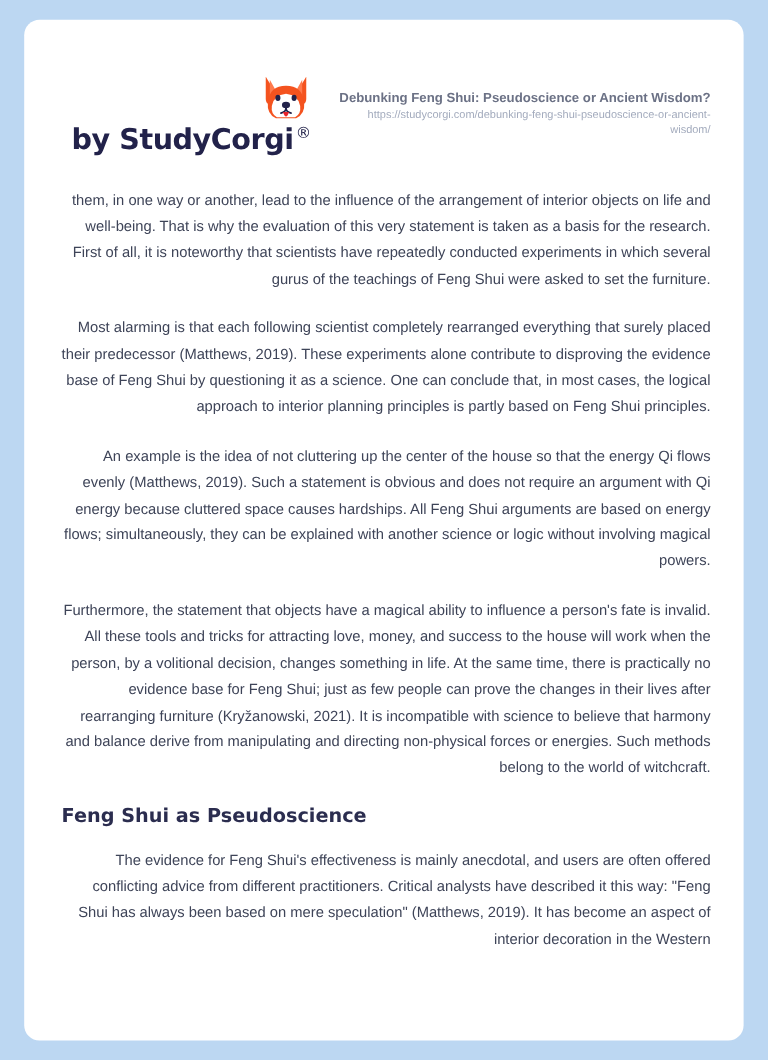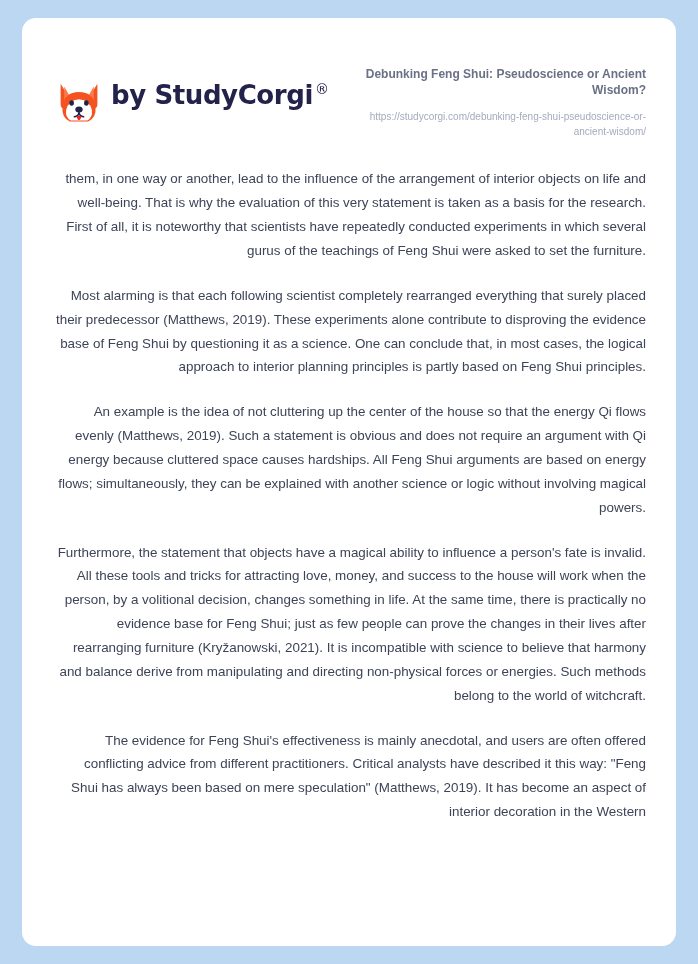--- a/index.html
+++ b/index.html
@@ -25,22 +25,23 @@
   }
   .doc-header {
     display: flex;
     align-items: center;
     justify-content: space-between;
     padding: 48px 30px 0 34px;
     box-sizing: border-box;
   }
   .brand-block {
     display: flex;
-    align-items: flex-start;
+    align-items: flex-end;
     flex-shrink: 0;
+    flex-direction: column;
   }
   .corgi-logo {
     width: 46px;
     height: 46px;
     flex-shrink: 0;
     display: block;
   }
   .brand-wordmark {
     font-size: 26px;
     font-weight: bold;
@@ -60,21 +61,21 @@
     text-align: right;
     flex: 1;
     padding-left: 20px;
     min-width: 0;
   }
   .doc-title {
     font-size: 12px;
     font-weight: bold;
     color: #6b7185;
     line-height: 1.35;
-    margin: 0 0 12px 0;
+    margin: 0 0 0 0;
   }
   .doc-url {
     font-size: 10px;
     color: #a3abbd;
     line-height: 1.45;
     margin: 0;
     word-break: break-word;
   }
   .doc-body {
     padding: 28px 30px 0 34px;
@@ -125,16 +126,17 @@
       <p class="doc-url">https://studycorgi.com/debunking-feng-shui-pseudoscience-or-ancient-wisdom/</p>
     </div>
 
   </div>
 
   <div class="doc-body">
     <p class="body-par">them, in one way or another, lead to the influence of the arrangement of interior objects on life and well-being. That is why the evaluation of this very statement is taken as a basis for the research. First of all, it is noteworthy that scientists have repeatedly conducted experiments in which several gurus of the teachings of Feng Shui were asked to set the furniture.</p>
     <p class="body-par">Most alarming is that each following scientist completely rearranged everything that surely placed their predecessor (Matthews, 2019). These experiments alone contribute to disproving the evidence base of Feng Shui by questioning it as a science. One can conclude that, in most cases, the logical approach to interior planning principles is partly based on Feng Shui principles.</p>
     <p class="body-par">An example is the idea of not cluttering up the center of the house so that the energy Qi flows evenly (Matthews, 2019). Such a statement is obvious and does not require an argument with Qi energy because cluttered space causes hardships. All Feng Shui arguments are based on energy flows; simultaneously, they can be explained with another science or logic without involving magical powers.</p>
     <p class="body-par">Furthermore, the statement that objects have a magical ability to influence a person's fate is invalid. All these tools and tricks for attracting love, money, and success to the house will work when the person, by a volitional decision, changes something in life. At the same time, there is practically no evidence base for Feng Shui; just as few people can prove the changes in their lives after rearranging furniture (Kryžanowski, 2021). It is incompatible with science to believe that harmony and balance derive from manipulating and directing non-physical forces or energies. Such methods belong to the world of witchcraft.</p>
+    <h2 class="section-head">Feng Shui as Pseudoscience</h2>
     <p class="body-par">The evidence for Feng Shui's effectiveness is mainly anecdotal, and users are often offered conflicting advice from different practitioners. Critical analysts have described it this way: "Feng Shui has always been based on mere speculation" (Matthews, 2019). It has become an aspect of interior decoration in the Western</p>
   </div>
 
 </div>
 
 </body></html>

